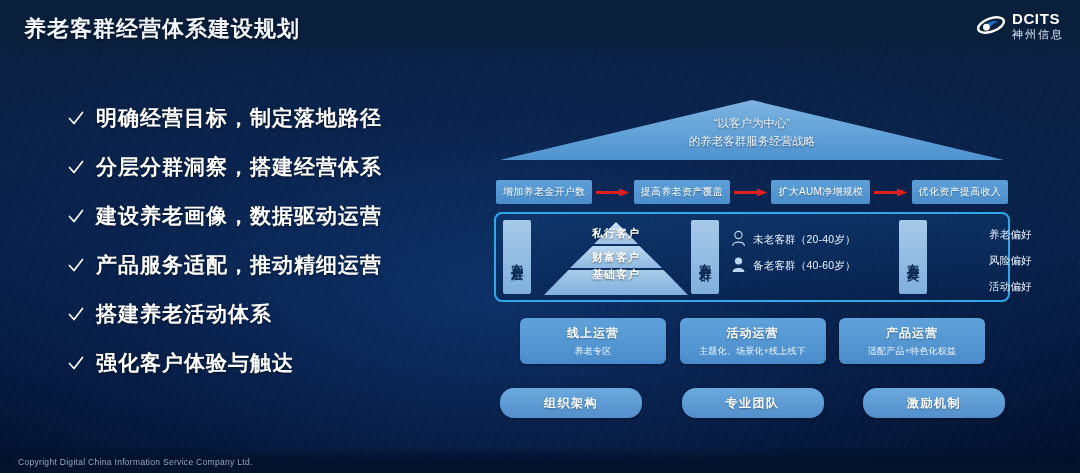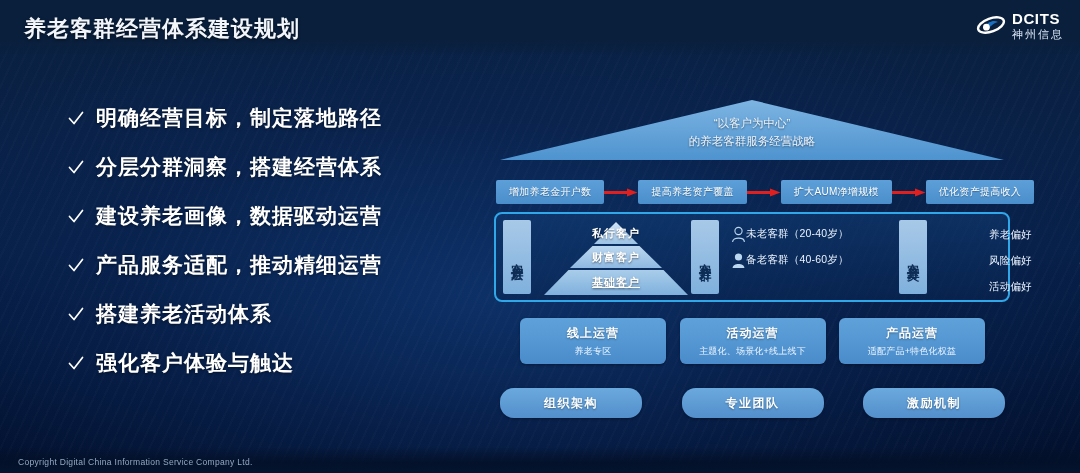--- a/index.html
+++ b/index.html
@@ -71,21 +71,21 @@
     text-shadow: 0 1px 2px rgba(0,0,0,.5);
   }
 
   .kpi-row {
     position: absolute; left: 4px; top: 88px; width: 512px;
     display: flex; align-items: center; justify-content: space-between;
   }
   .kpi-box {
     background: linear-gradient(180deg,#5d9fd8 0%, #4a8ecb 100%);
     color: #ffffff; font-size: 10px; letter-spacing: .3px;
-    padding: 5px 13px; border-radius: 2px; white-space: nowrap;
+    padding: 5px 7px; border-radius: 2px; white-space: nowrap;
     text-shadow: 0 1px 1px rgba(0,0,0,.3);
   }
   .kpi-arrow { width: 34px; height: 9px; flex: 0 0 auto; }
 
   
   .seg-panel {
     position: absolute; left: 2px; top: 120px; width: 516px; height: 90px;
     border: 2px solid #2fa7e8;
     border-radius: 8px;
     background: linear-gradient(180deg, rgba(16,60,116,.55) 0%, rgba(8,36,80,.55) 100%);
@@ -105,24 +105,24 @@
 
   .pyramid-wrap { flex: 0 0 auto; width: 152px; position: relative; }
   .pyramid { position: absolute; left: 6px; top: 2px; width: 146px; height: 78px; }
   .pyr-txt {
     position: absolute; width: 146px; left: 6px; text-align: center;
     color: #ffffff; font-size: 11px; font-weight: bold; letter-spacing: 1px;
     text-shadow: 0 1px 2px rgba(0,0,0,.5);
   }
   .pyr-txt.t1 { top: 8px; }
   .pyr-txt.t2 { top: 32px; }
-  .pyr-txt.t3 { top: 57px; text-decoration: underline; }
+  .pyr-txt.t3 { top: 49px; }
 
   .seg-list { flex: 0 0 auto; width: 172px; padding: 3px 0 0 6px; }
-  .seg-item { display: flex; align-items: center; height: 26px; }
+  .seg-item { display: flex; align-items: flex-end; gap: 7px; height: 26px; }
   .seg-icon { width: 15px; height: 17px; flex: 0 0 auto; }
   .seg-text { font-size: 10.5px; color: #eaf3ff; white-space: nowrap; letter-spacing: .2px; }
 
   .pref-grid {
     flex: 1 1 auto; padding: 4px 2px 0 8px;
     display: grid; grid-template-columns: 1fr 1fr;
     grid-auto-rows: 26px; align-items: center;
   }
   .pref { font-size: 10.5px; color: #eaf3ff; letter-spacing: .2px; white-space: nowrap; margin-left: 48px; }
 

